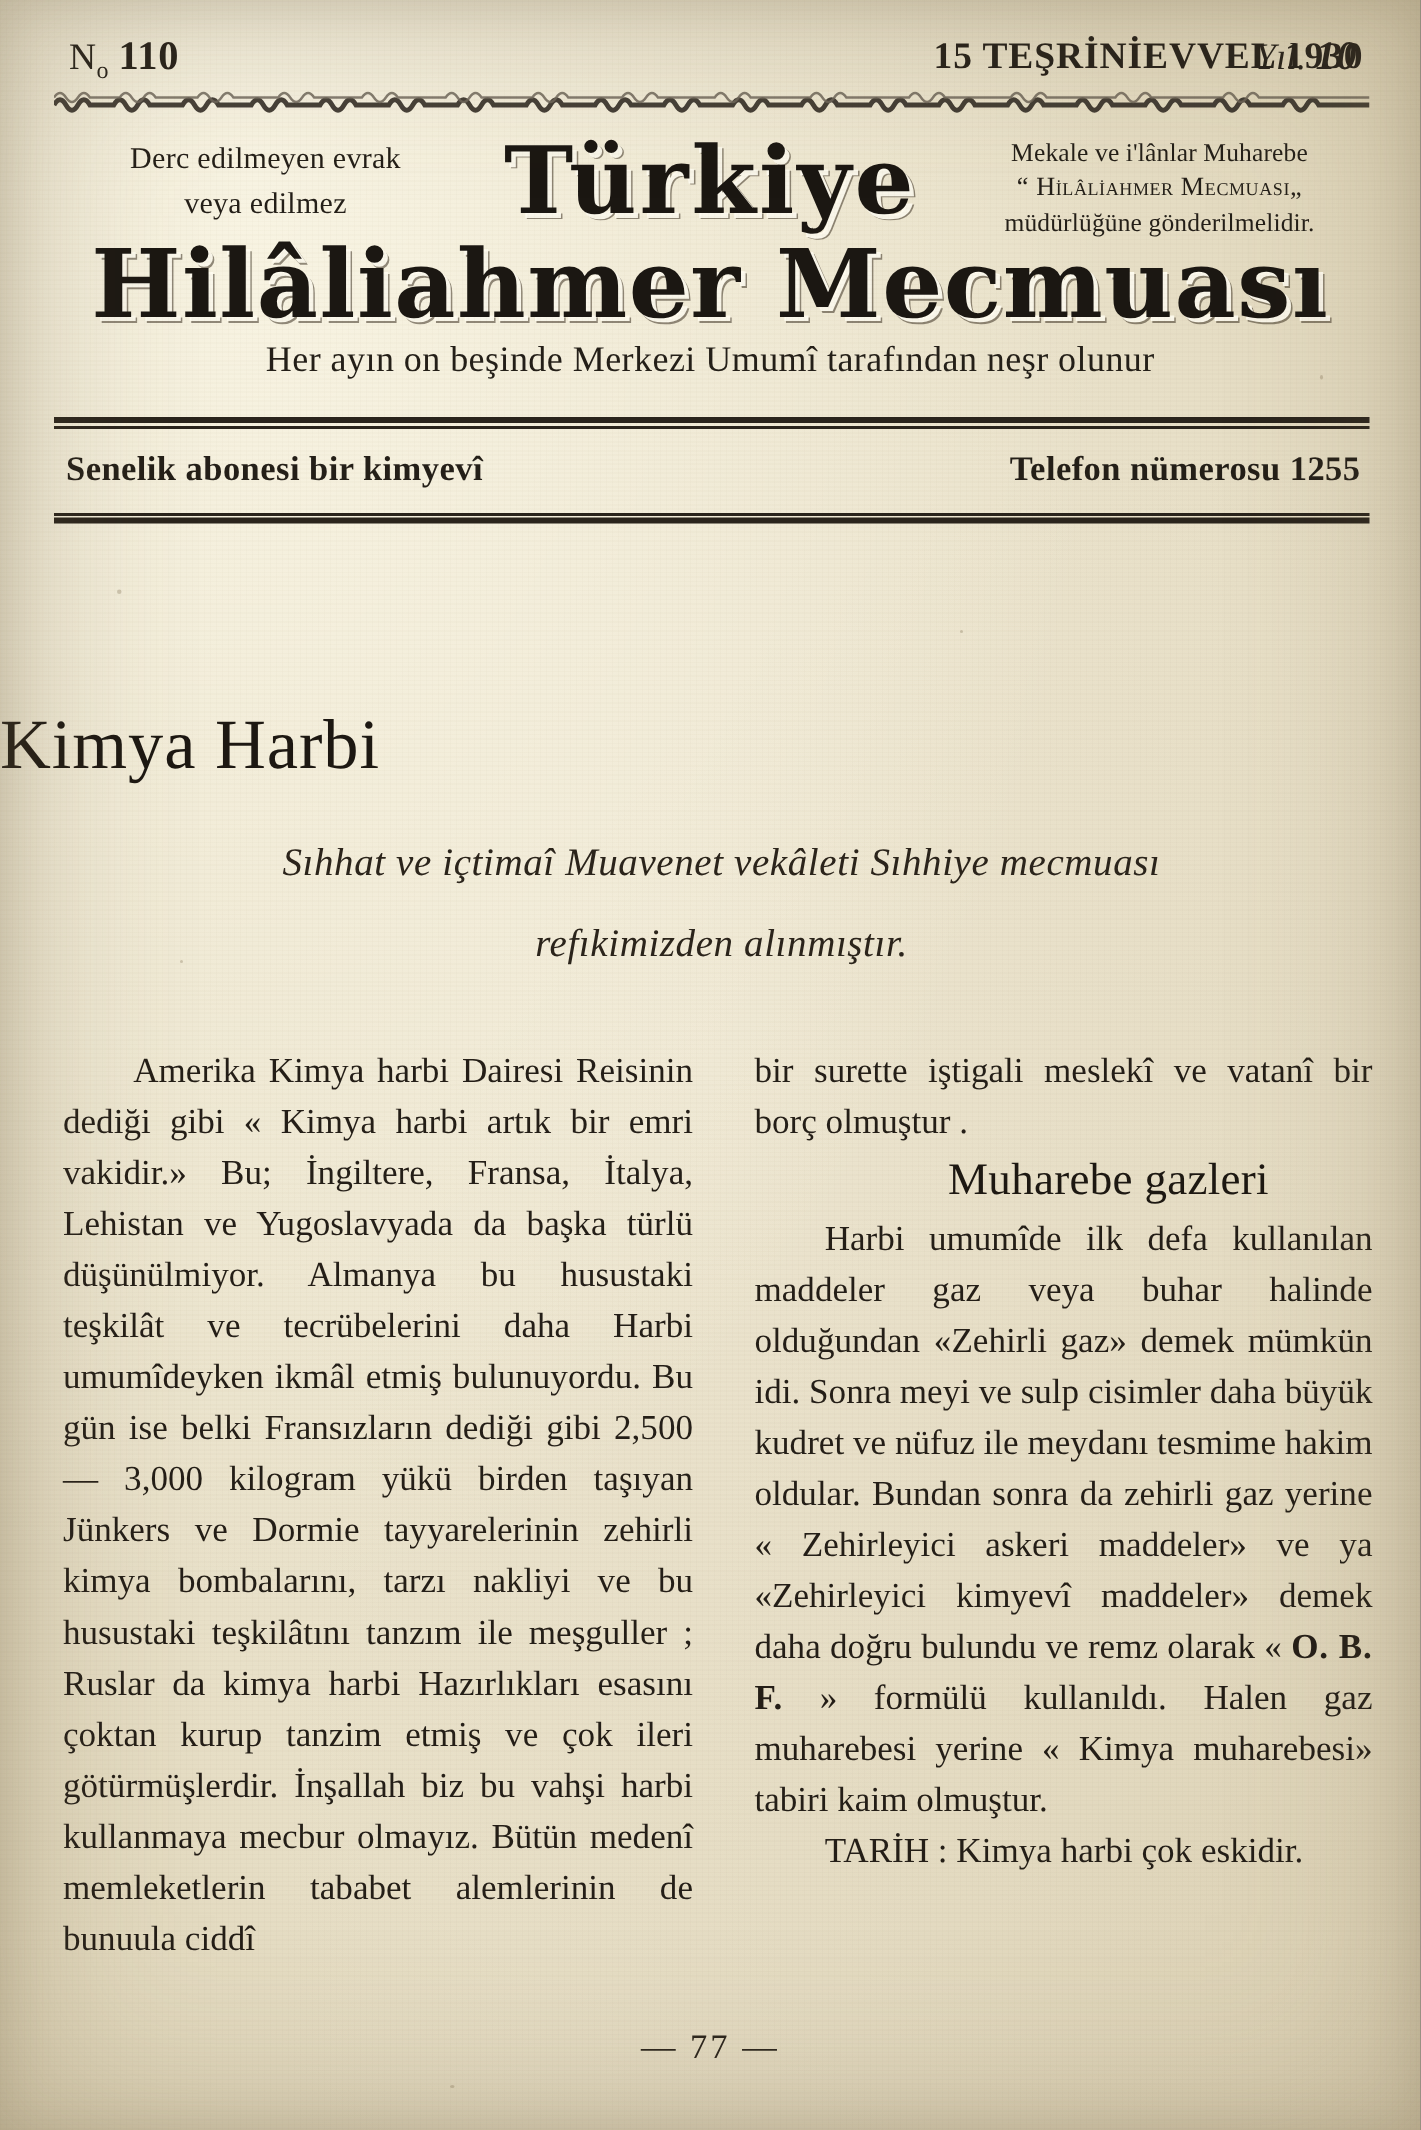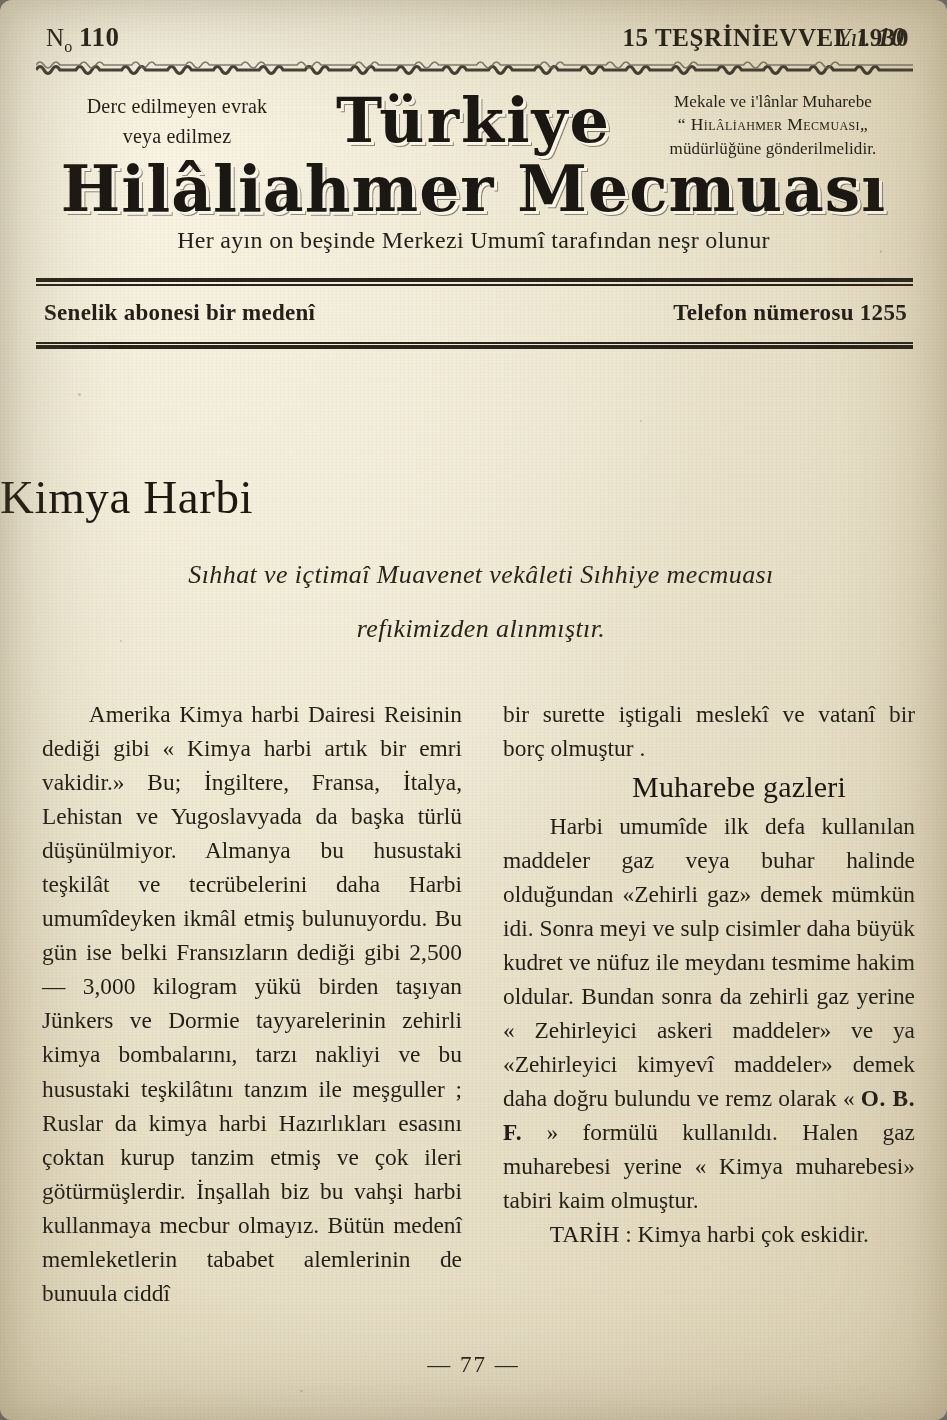--- a/index.html
+++ b/index.html
@@ -13,21 +13,20 @@
     width: 947px;
     height: 1420px;
     margin: 0 auto;
     background:
       radial-gradient(ellipse at 18% 8%, rgba(255,252,238,.75) 0%, rgba(255,252,238,0) 52%),
       radial-gradient(ellipse at 88% 92%, rgba(214,202,172,.40) 0%, rgba(214,202,172,0) 55%),
       radial-gradient(ellipse at 50% 50%, #efe8d4 0%, #e8e0c8 62%, #ddd3b6 100%);
     overflow: hidden;
     font-family: "Liberation Serif", "DejaVu Serif", serif;
     color: #241f18;
-    border-radius: 12px;
   }
   
   .grain {
     position: absolute; inset: 0;
     pointer-events: none;
     opacity: .5;
     background-image:
       repeating-linear-gradient(0deg, rgba(150,135,100,.055) 0 1px, rgba(0,0,0,0) 1px 3px),
       repeating-linear-gradient(90deg, rgba(150,135,100,.05) 0 1px, rgba(0,0,0,0) 1px 4px);
     mix-blend-mode: multiply;
@@ -269,21 +268,21 @@
       <div class="smallcaps">“ Hilâliahmer Mecmuası„</div>
       <div>müdürlüğüne gönderilmelidir.</div>
     </div>
 
     <div class="mh-tagline">Her ayın on beşinde Merkezi Umumî tarafından neşr olunur</div>
   </div>
 
   <div class="rule-double" style="top:278px;"></div>
 
   <div class="subband">
-    <span class="left">Senelik abonesi bir medenî</span>
+    <span class="left">Senelik abonesi bir kimyevî</span>
     <span class="right">Telefon nümerosu 1255</span>
   </div>
 
   <div class="rule-thin" style="top:342px;"></div>
 
   <div class="art-title">Kimya Harbi</div>
 
   <div class="art-subtitle">
     <span>Sıhhat ve içtimaî Muavenet vekâleti Sıhhiye mecmuası</span><br>
     <span>refıkimizden alınmıştır.</span>

